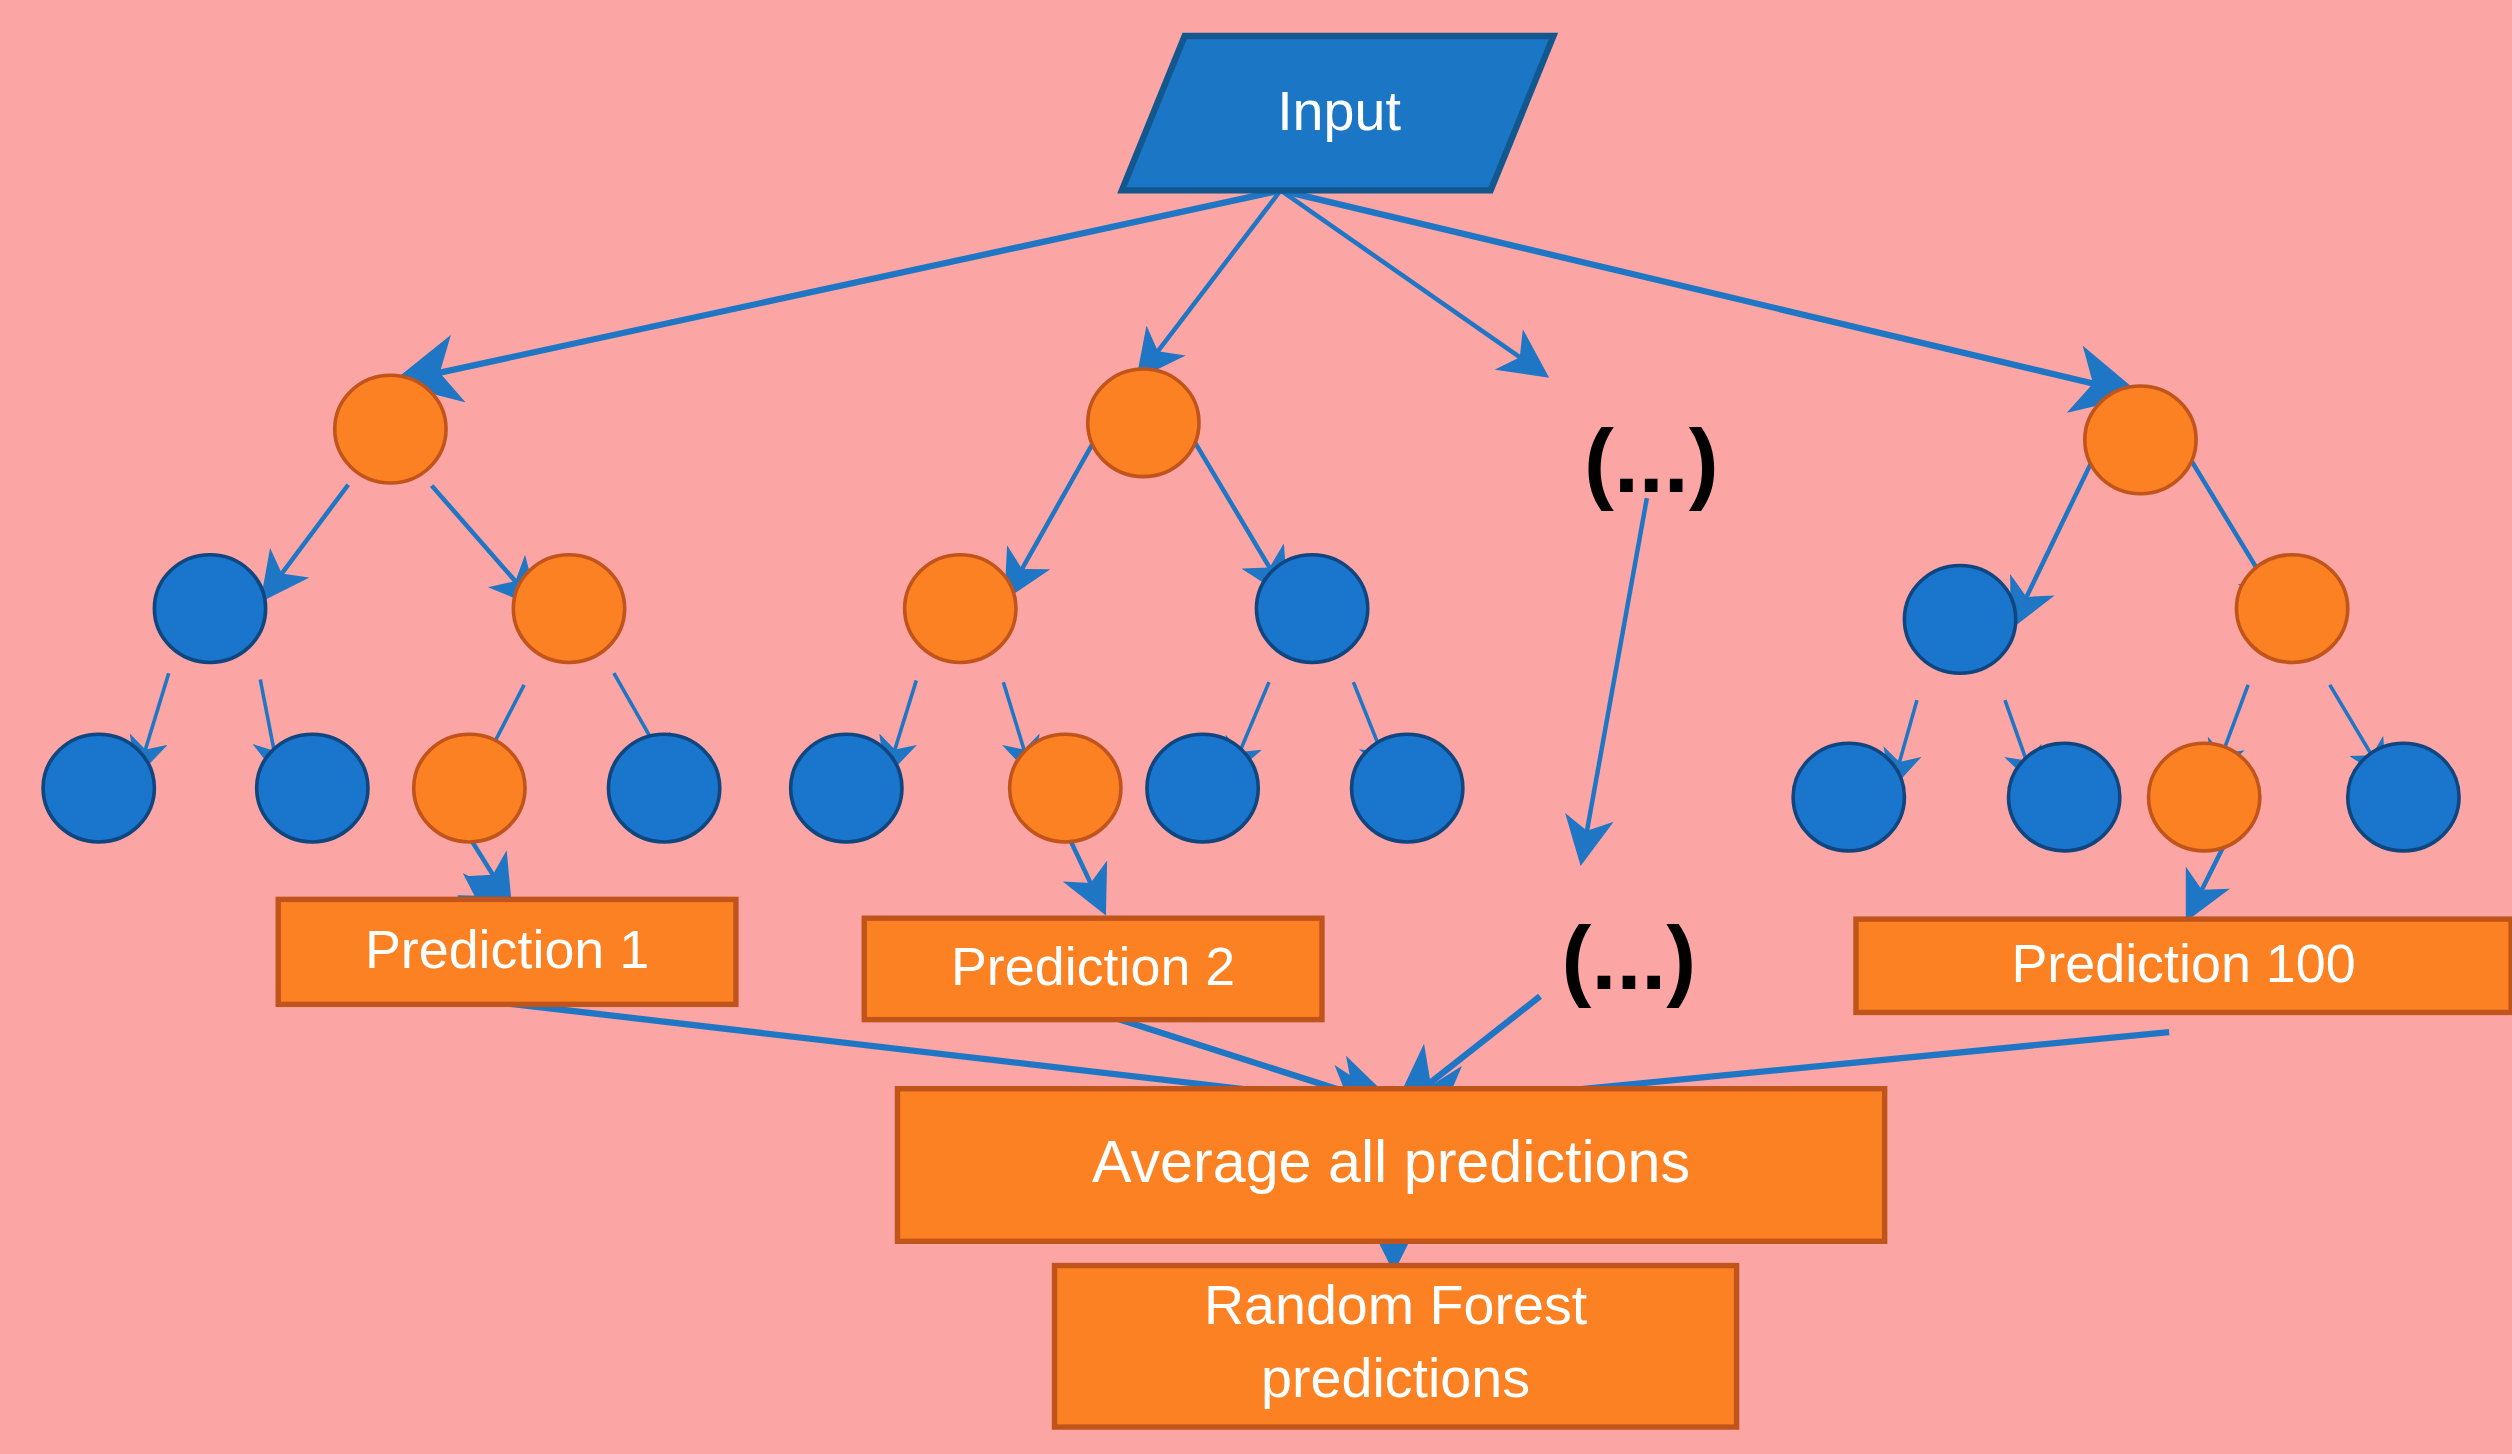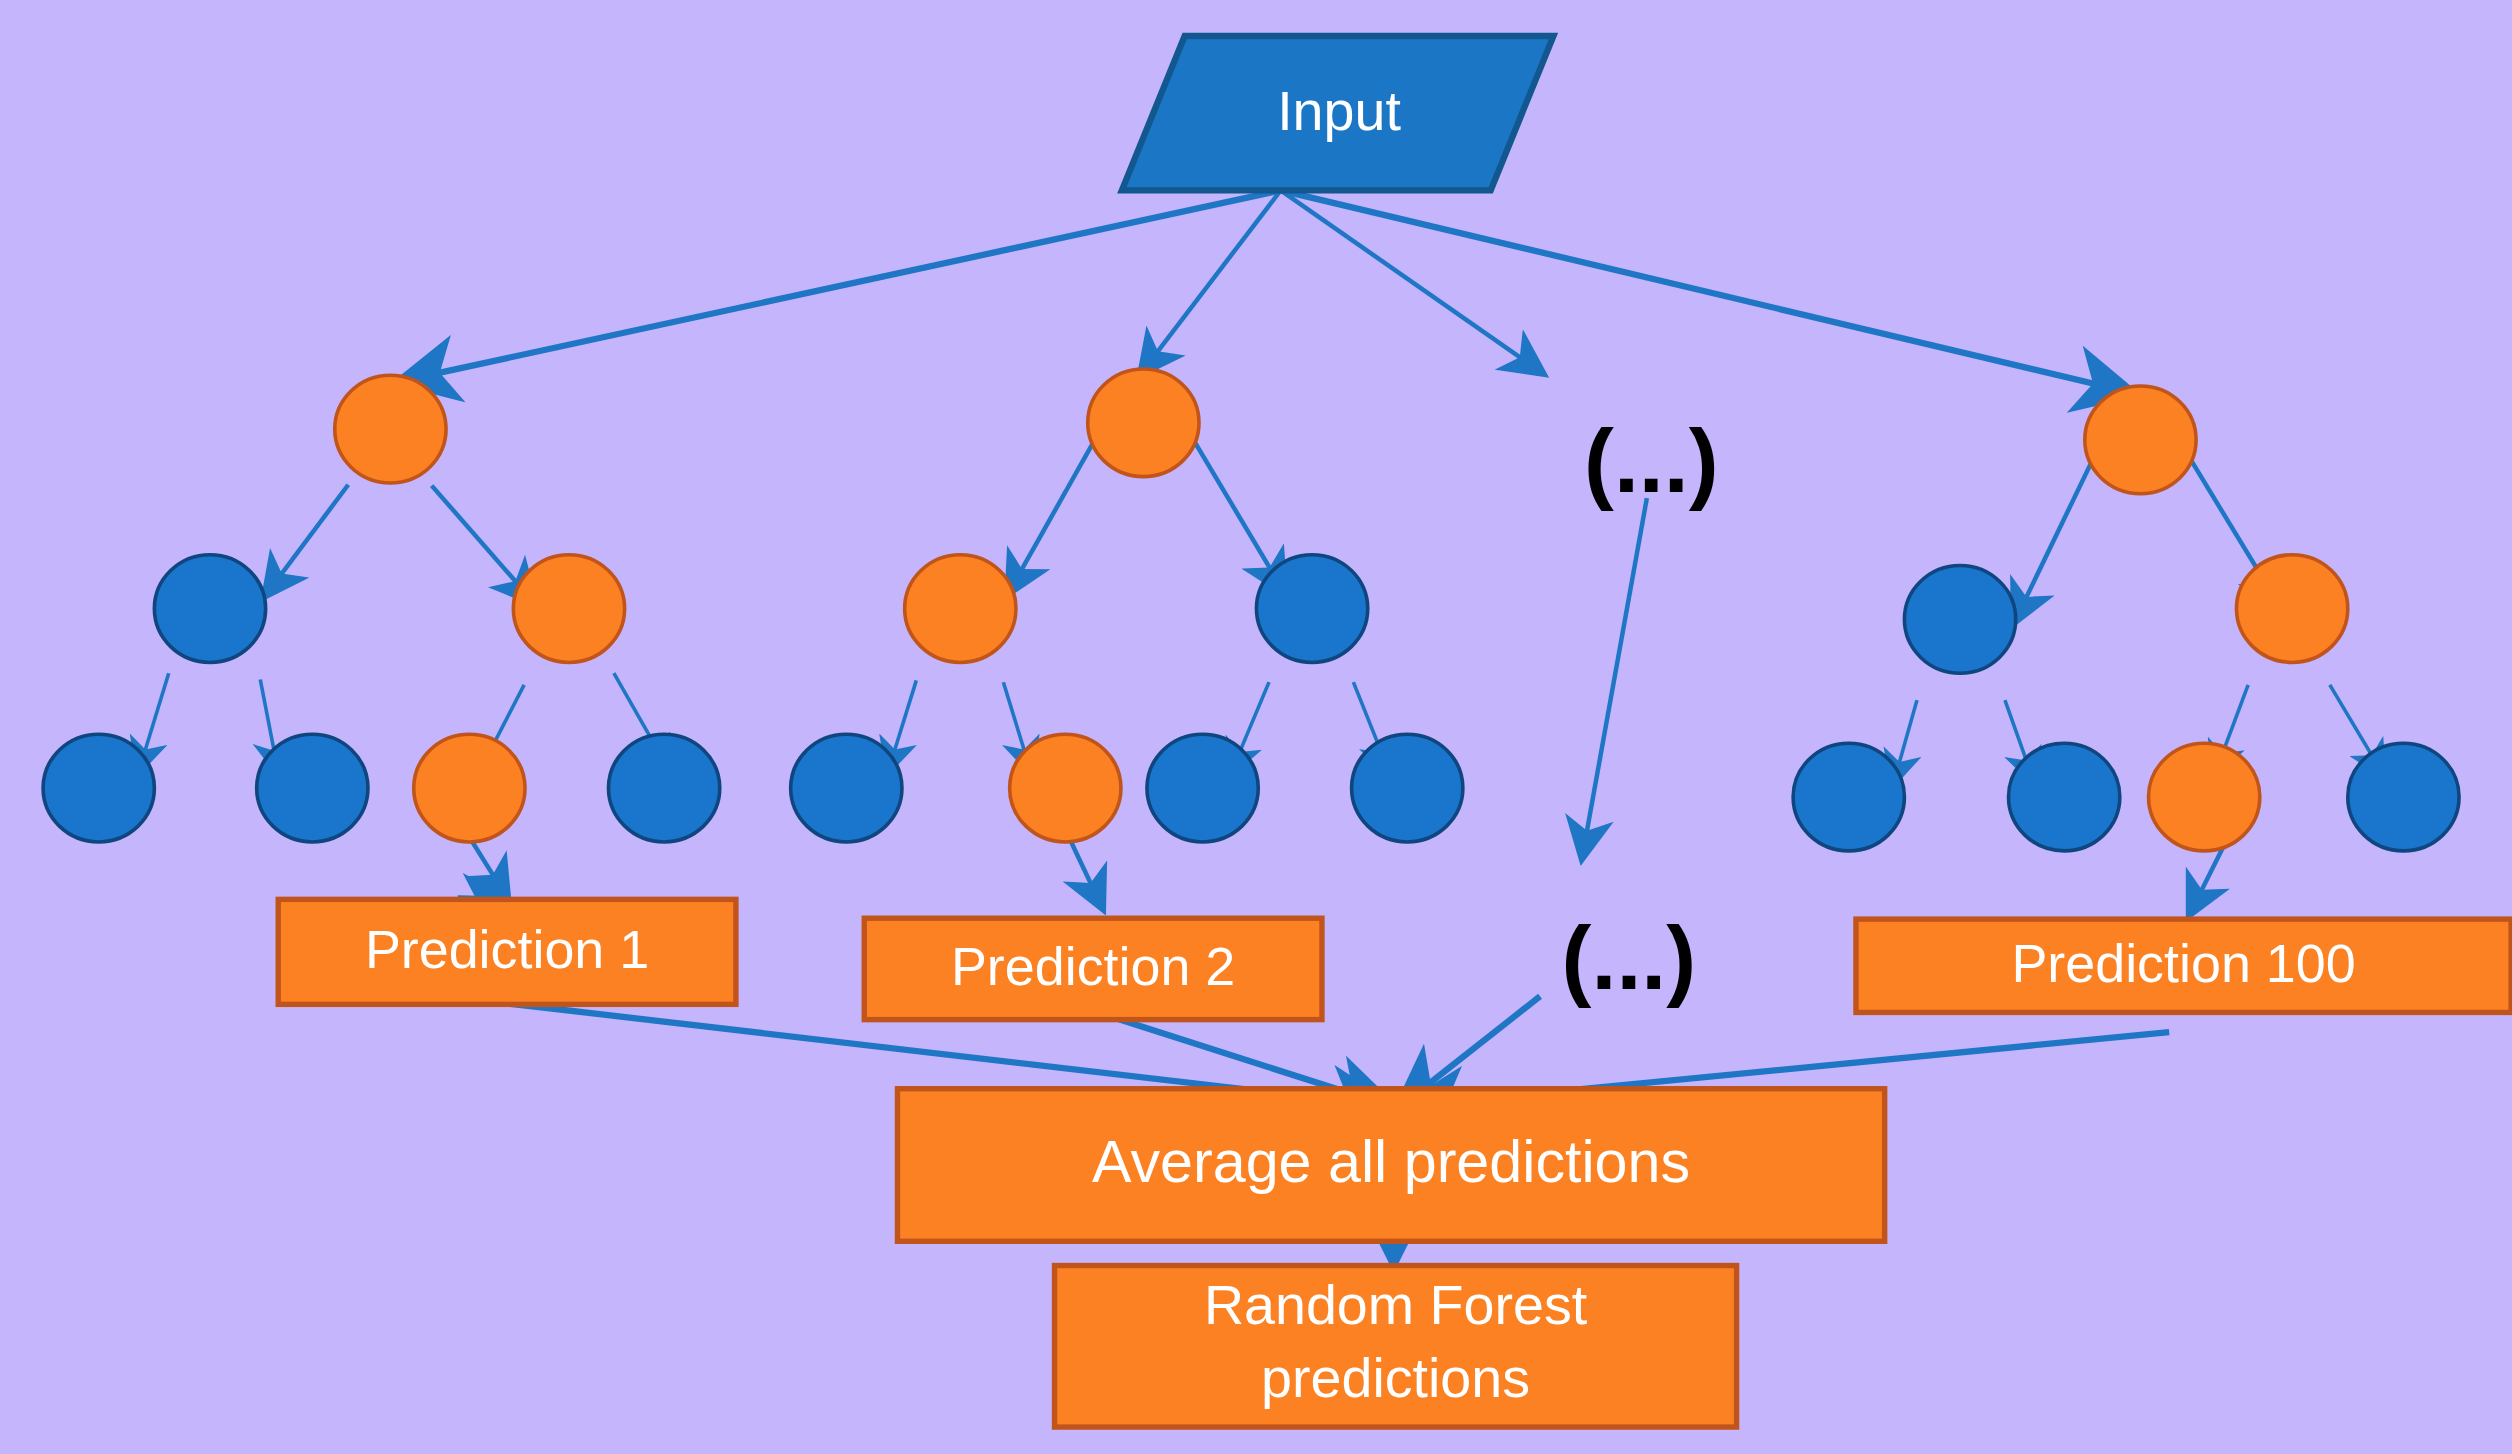--- a/index.html
+++ b/index.html
@@ -1,18 +1,18 @@
 <!DOCTYPE html>
 <html style="font-size:14.4px"><head>
 <meta charset="utf-8">
 <style>
   html,body{margin:0;padding:0;background:#ffffff;}
   body{width:2512px;height:1455px;overflow:hidden;
        font-family:"Liberation Sans","DejaVu Sans",sans-serif;}
-  #stage{position:relative;width:2512px;height:1455px;background:#c4b5fd;}
+  #stage{position:relative;width:2512px;height:1455px;background:#fca5a5;}
   svg#diagram{position:absolute;left:0;top:0;width:2512px;height:1455px;}
   .box-label{fill:#ffffff;font-family:"Liberation Sans","DejaVu Sans",sans-serif;
              text-anchor:middle;dominant-baseline:middle;}
   .ellipsis-label{fill:#000000;font-family:"Liberation Sans","DejaVu Sans",sans-serif;
              font-weight:bold;text-anchor:middle;dominant-baseline:middle;}
   .node-circle{stroke-width:4;}
   .edge{fill:none;stroke:#1F76C4;}
 </style>
 </head>
 <body>

